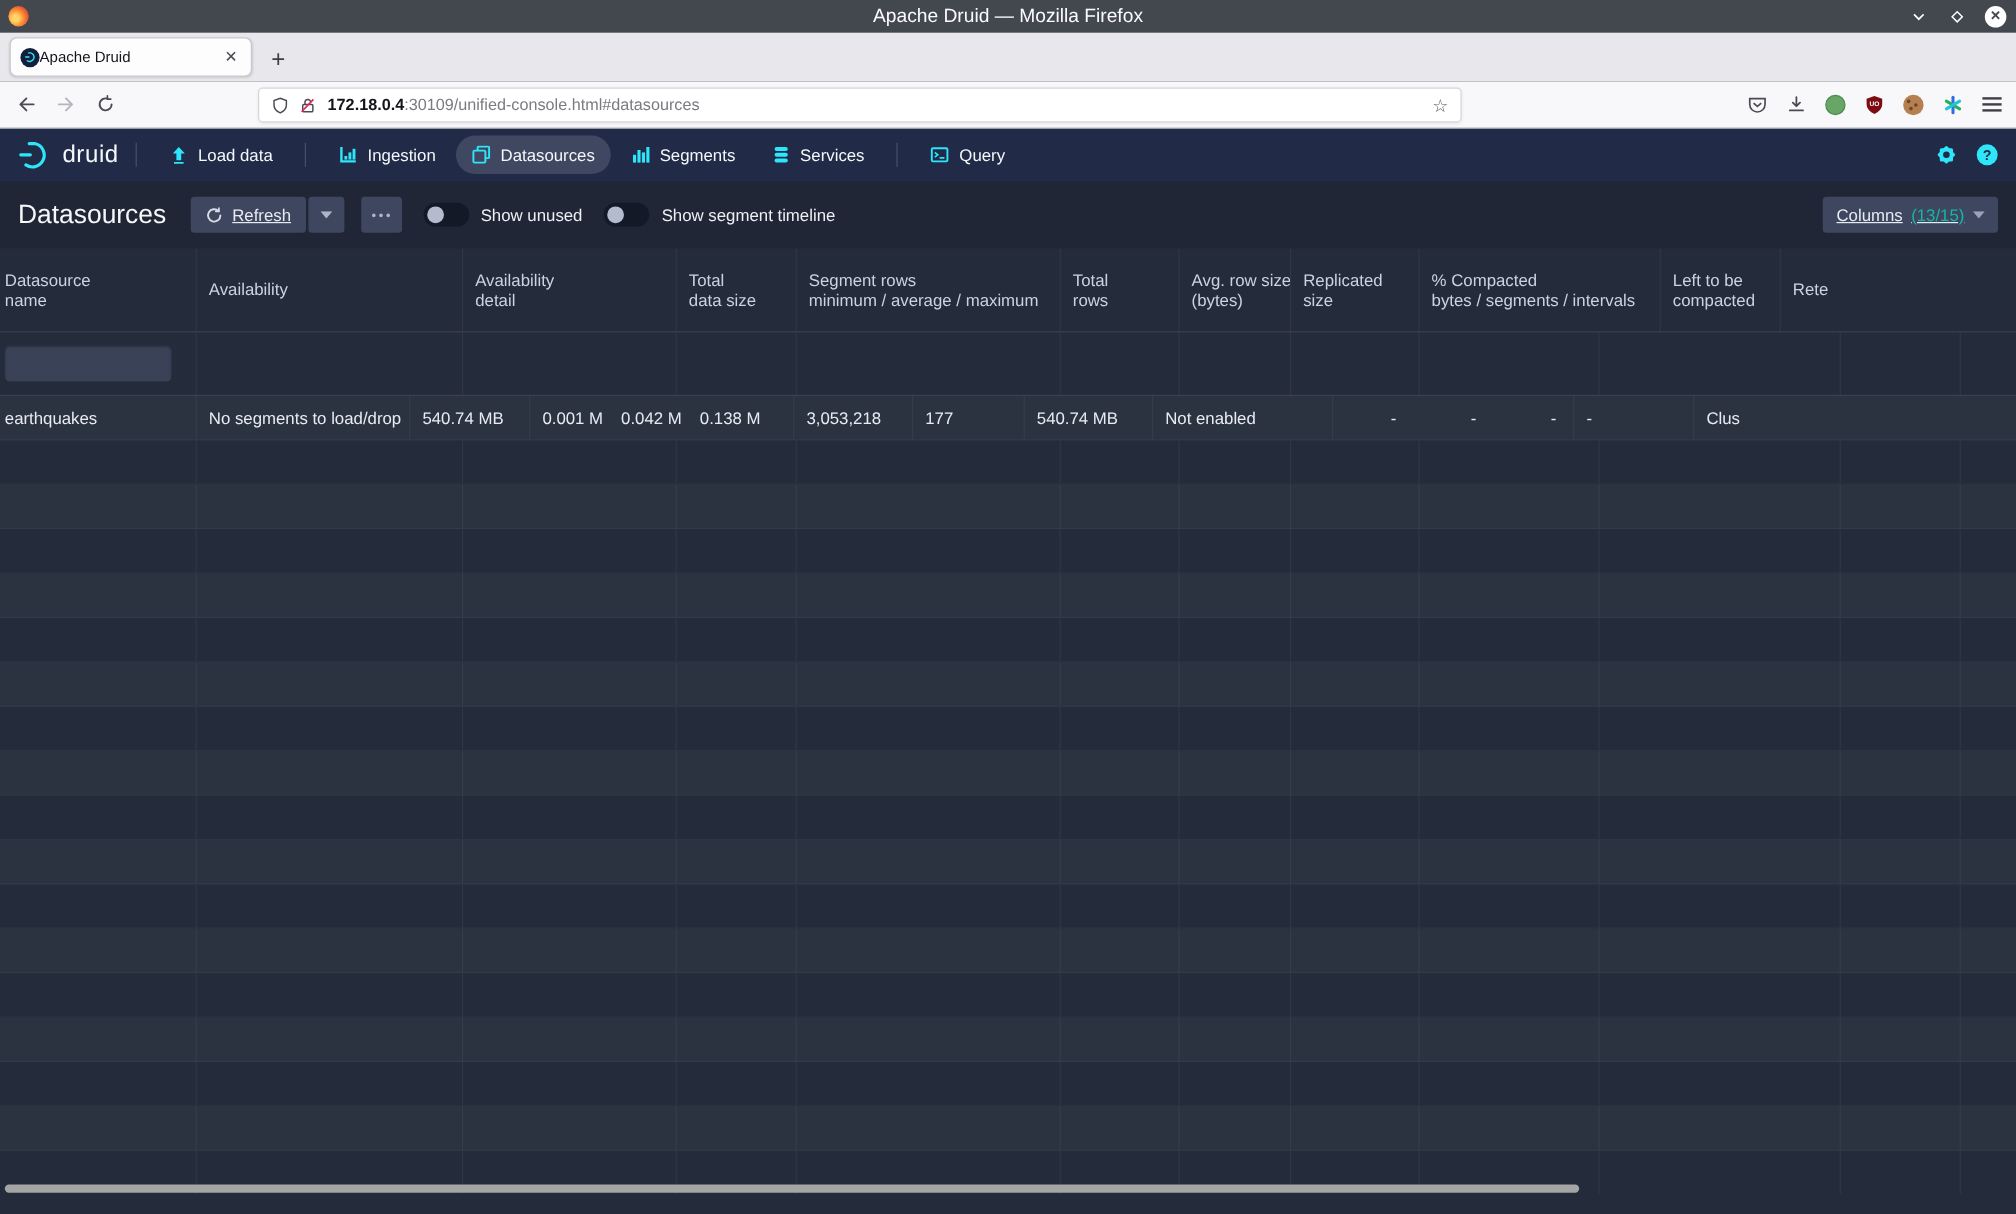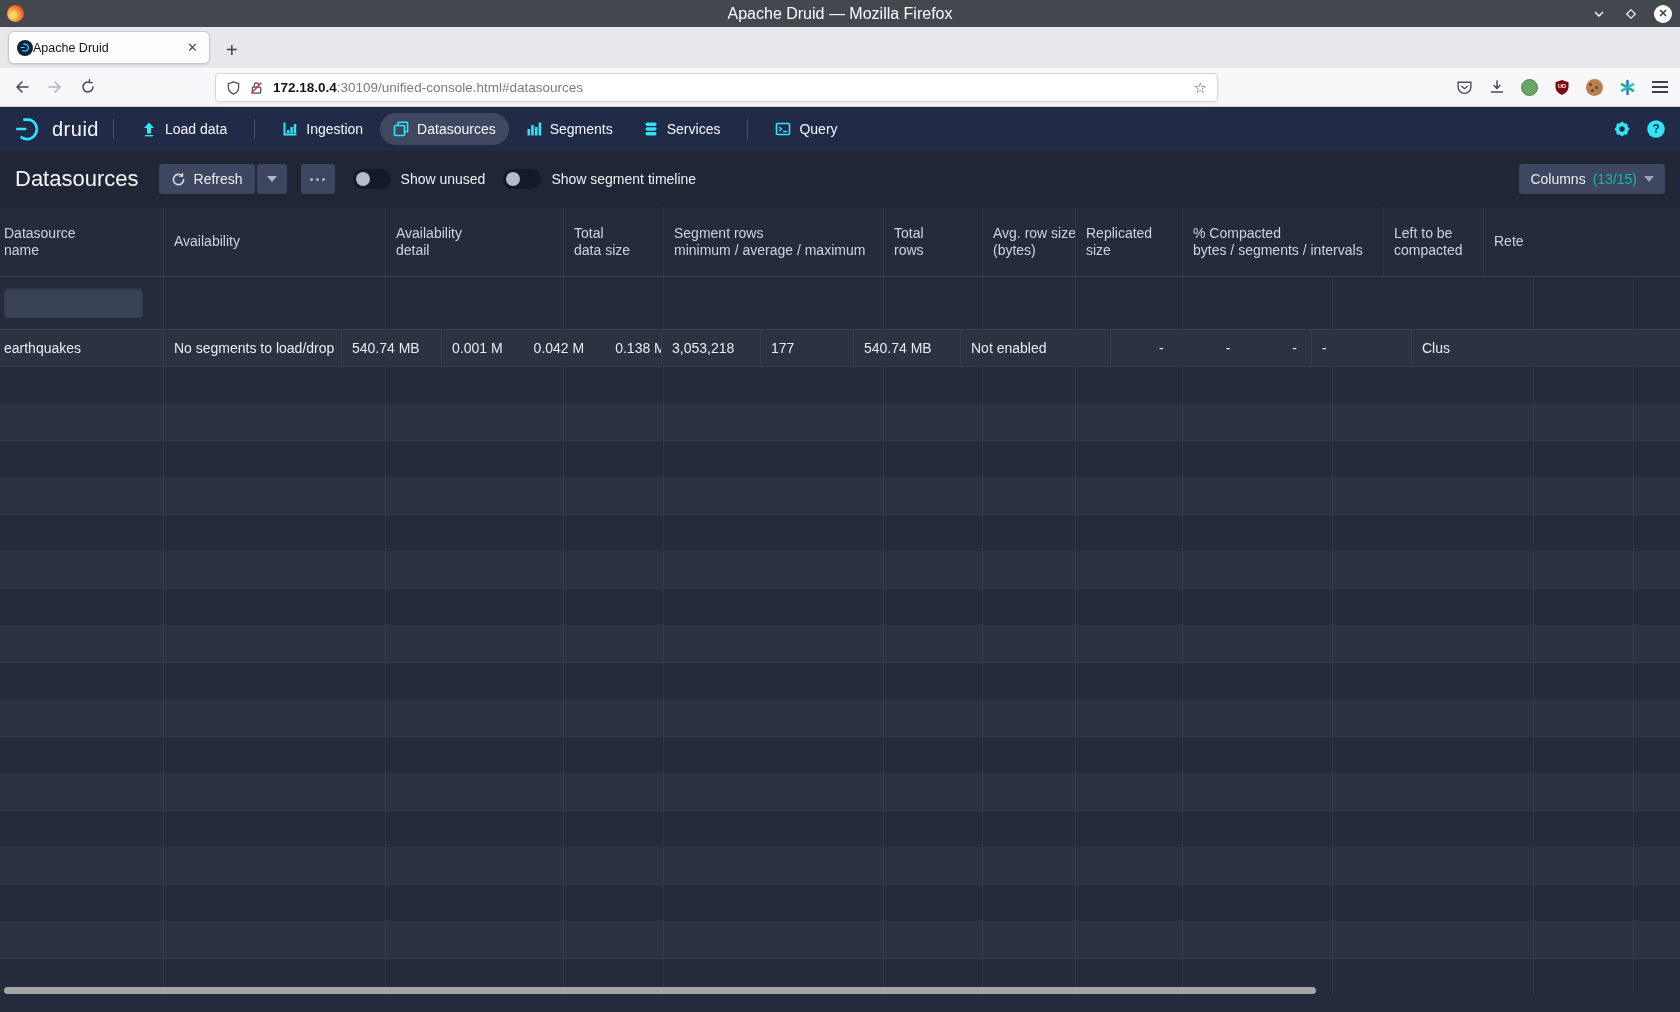--- a/index.html
+++ b/index.html
@@ -44,21 +44,21 @@
   .nav-sep { width:1px; height:20px; background:rgba(255,255,255,.18); margin:0 14px; }
   .nav-item { display:flex; align-items:center; gap:8px; font-size:14px; padding:8px 13px; border-radius:18px; white-space:nowrap; cursor:pointer; }
   .nav-item + .nav-item { margin-left:4px; }
   .nav-item.active { background:rgba(255,255,255,.14); }
   .nav-right { margin-left:auto; display:flex; align-items:center; gap:14px; }
 
   
   .page-header { height:56px; background:#212636; display:flex; align-items:center; padding:0 15px; position:relative; }
   .page-title { font-size:22px; color:#f5f8fa; font-weight:400; margin-right:20px; }
   .btn { background:#3e475f; border:none; color:#e8ecf2; font-size:14px; height:30px; border-radius:3px;
-         display:flex; align-items:center; justify-content:center; cursor:pointer; font-family:inherit; }
+         display:flex; align-items:center; justify-content:center; cursor:pointer; font-family:inherit;text-decoration:underline; }
   .refresh-btn { padding:0 12px; gap:8px; }
   .caret-btn { width:30px; margin-left:2px; }
   .more-btn { width:34px; margin-left:14px; letter-spacing:2px; gap:3px; }
   .dot3 { width:3px; height:3px; border-radius:50%; background:#aeb6c6; }
   .toggle-group { display:flex; align-items:center; gap:10px; margin-left:18px; }
   .switch { width:38px; height:20px; border-radius:10px; background:#141927; position:relative; cursor:pointer; flex:none; }
   .switch .knob { position:absolute; left:3px; top:3px; width:14px; height:14px; border-radius:50%; background:#b3bbcd; }
   .toggle-label { font-size:14px; color:#edf0f5; }
   .columns-btn { position:absolute; right:15px; padding:0 11px; gap:7px; }
   .columns-count { color:#14b8a6;text-align:right; }
@@ -75,21 +75,21 @@
   .filter-row .td { align-items:center; }
   .data-row, .empty-row { height:37px; border-bottom:1px solid rgba(255,255,255,.045); }
   .rows > .tr:nth-child(odd) { background:rgba(255,255,255,.035); }
   .c0{width:164px; padding-left:4px;} .c1{width:222px;} .c2{width:178px;} .c3{width:100px;}
   .c4{width:220px;} .c5{width:99px;} .c6{width:93px;} .c7{width:107px;}
   .c8{width:150px;} .c9{width:201px;} .c10{width:100px;} .c11{width:160px; border-right:none;}
   .filter-input { width:139px; height:30px; background:#3a4257; border:none; border-radius:4px;
                   box-shadow:inset 0 1px 2px rgba(0,0,0,.35); color:#edf0f5; font-size:14px; padding:0 8px; outline:none; }
   .avail-dot { width:12px; height:12px; border-radius:50%; background:#45d62f; margin-right:8px; flex:none; }
   .seg-link { color:#4fa5e0; cursor:pointer; text-decoration:none; }
-  .triple { display:flex; gap:31px; }
+  .triple { display:flex; gap:15px; }
   .pct-cell { justify-content:flex-start; padding:0; }
   .pct-cell span { width:67px; text-align:right; padding-right:14px; }
   .hscrollbar { position:absolute; left:4px; bottom:1px; width:1312px; height:7px; background:#a5a5a5; border-radius:4px; cursor:pointer; }
 
   svg { display:block; }
 </style>
 </head>
 <body>
 
 <div class="titlebar">

